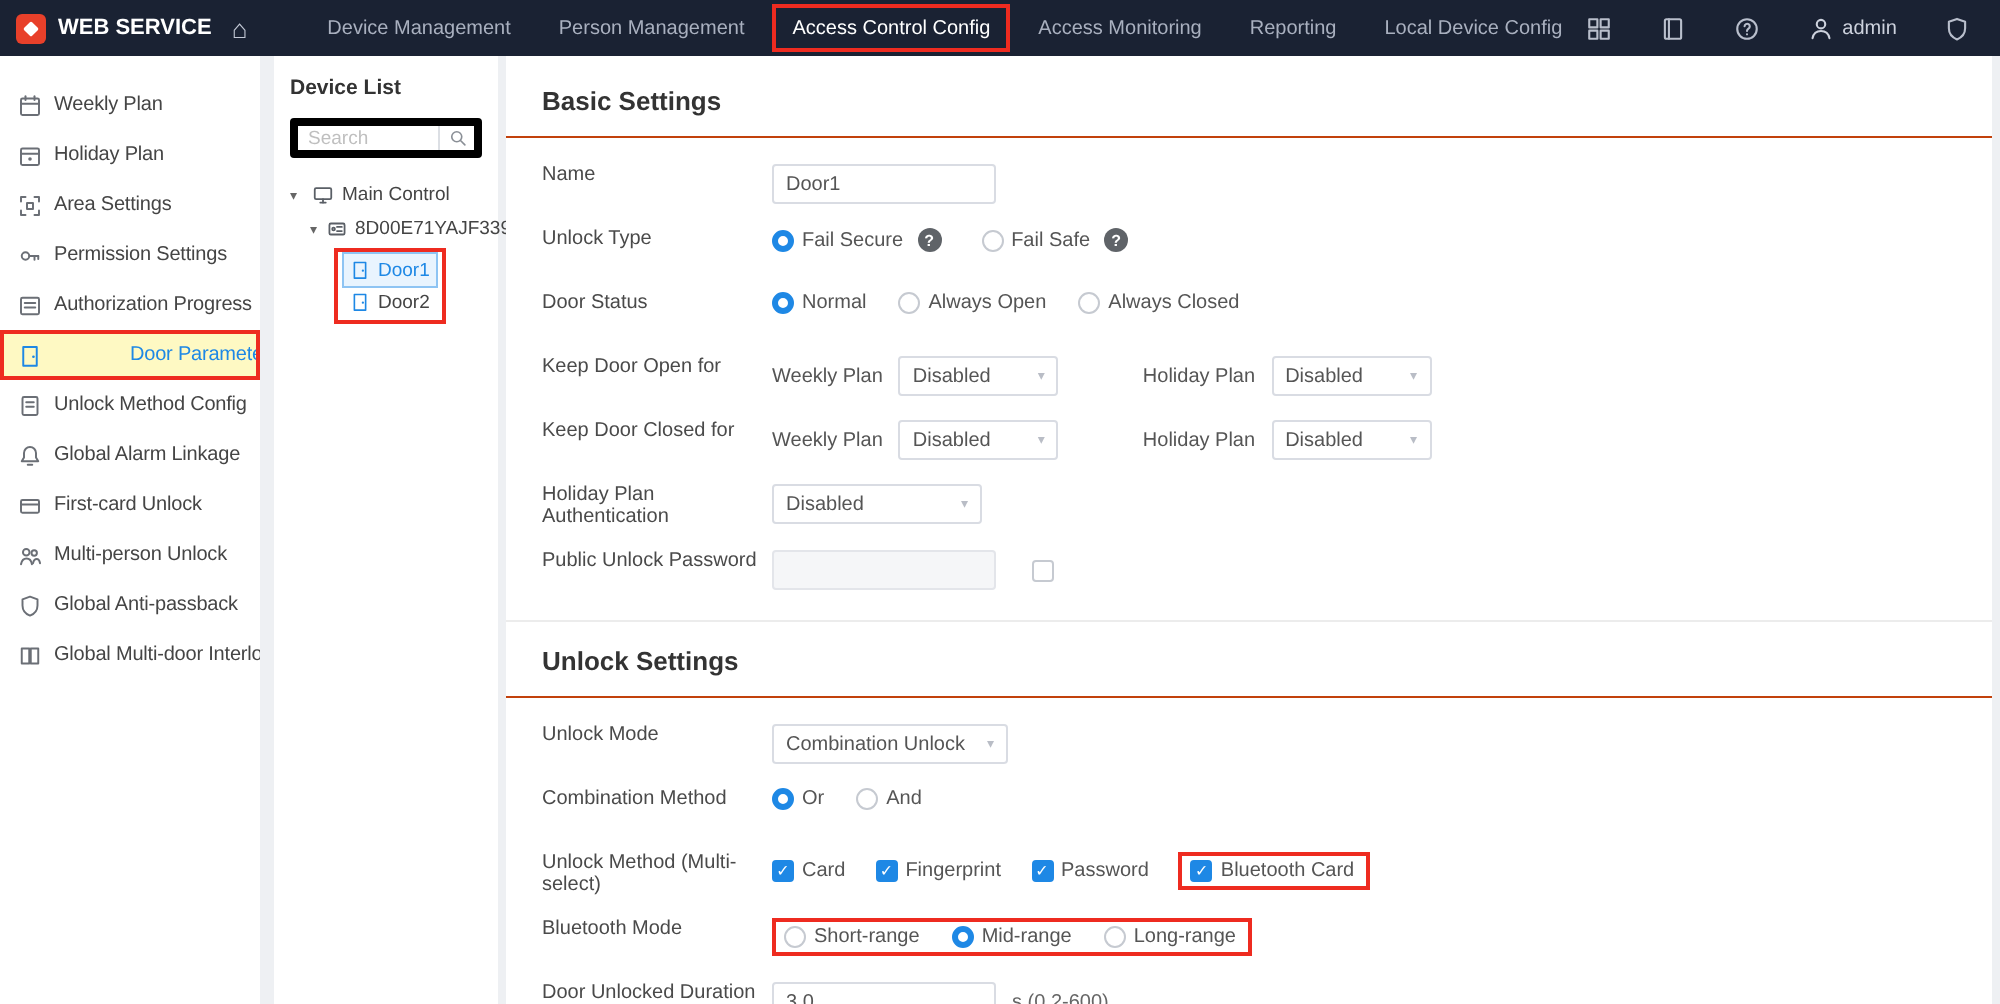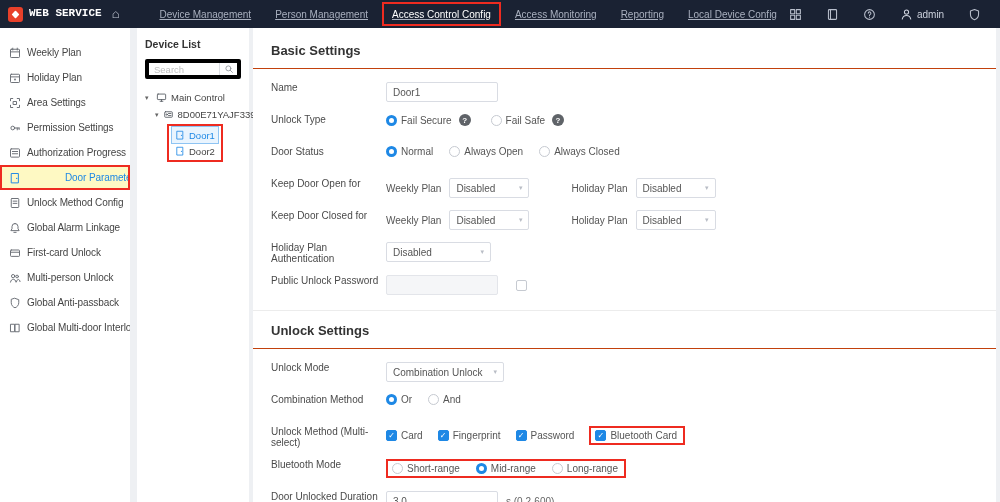--- a/index.html
+++ b/index.html
@@ -2,25 +2,25 @@
 <html><head>
 <meta charset="utf-8">
 <style>
   * { margin:0; padding:0; box-sizing:border-box; }
   html,body { width:1000px; height:502px; overflow:hidden; }
   body { font-family:"Liberation Sans", sans-serif; font-size:10.5px; color:#333; background:#eef0f3; }
   svg.icon { width:12px; height:12px; fill:none; stroke:currentColor; stroke-width:1.3; stroke-linecap:round; stroke-linejoin:round; flex-shrink:0; }
 
   
   .navbar { height:28px; background:#1a2233; display:flex; align-items:center; color:#a9b0bf; }
-  .brand { display:flex; align-items:flex-start; gap:6px; padding:0 10px 0 8px; color:#fff; font-weight:bold; font-size:11px; white-space:nowrap;font-family:Liberation Mono, monospace; }
+  .brand { display:flex; align-items:center; gap:6px; padding:0 10px 0 8px; color:#fff; font-weight:bold; font-size:11px; white-space:nowrap; }
   .logo { width:15px; height:15px; background:#e8402a; border-radius:3px; position:relative; flex-shrink:0; }
   .logo::after { content:""; position:absolute; left:4px; top:4px; width:7px; height:7px; background:#fff; border-radius:1px; transform:rotate(45deg) scale(.8); }
   .home { color:#c3c9d6; font-size:13px; margin-left:4px; cursor:pointer; }
-  .nav-items { display:flex; margin-left:18px; height:100%;text-decoration:underline; }
+  .nav-items { display:flex; margin-left:18px; height:100%; }
   .nav-item { padding:0 12px; display:flex; align-items:center; font-size:10px; cursor:pointer; white-space:nowrap; }
   .nav-item.active { color:#fff; outline:2px solid #ee2b20; outline-offset:-4px; }
   .nav-right { margin-left:auto; display:flex; align-items:center; gap:24px; padding-right:12px; color:#b9bfcc; }
   .nav-right svg.icon { width:13px; height:13px; cursor:pointer; }
   .nav-user { display:flex; align-items:center; gap:4px; cursor:pointer; color:#cdd2dd; font-size:10px; }
 
   
   .main { display:flex; height:474px; padding-top:0; }
   .panel { background:#fff; }
 

